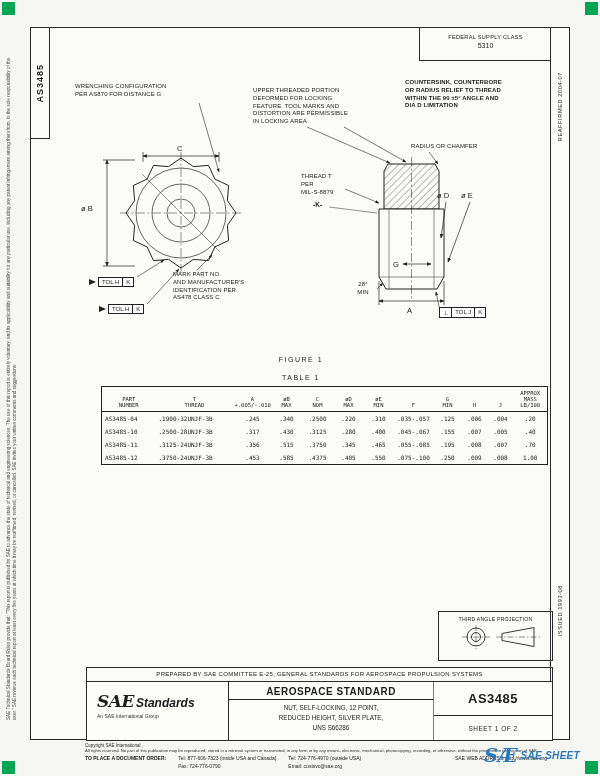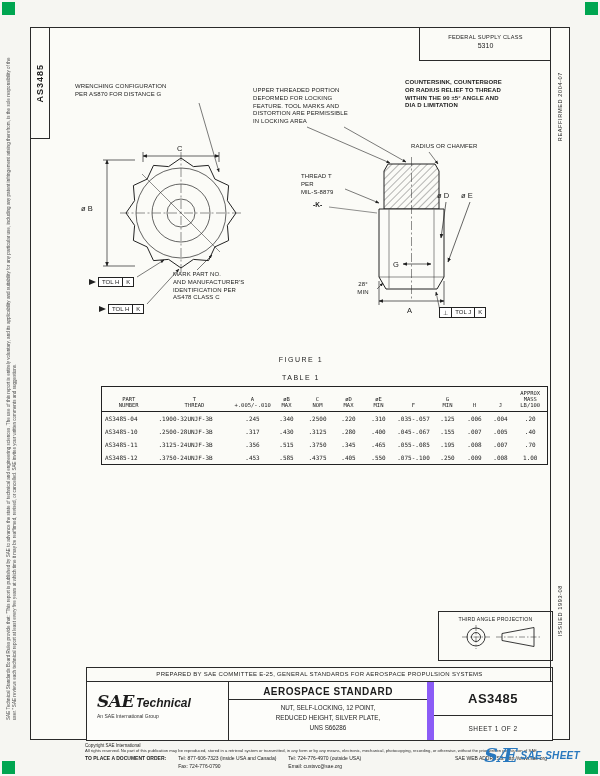--- a/index.html
+++ b/index.html
@@ -73,21 +73,21 @@
 
   .banner{position:absolute;left:55px;top:639px;width:467px;height:14px;box-sizing:border-box;
           border:1px solid #2a2a2a;border-bottom:none;text-align:center;
           font-size:6px;line-height:12px;letter-spacing:0.3px;}
   .titleblock{position:absolute;left:55px;top:653px;width:467px;height:60px;box-sizing:border-box;
               border:1px solid #2a2a2a;display:flex;background:#fdfdfa;}
   .tb-logo{width:142px;border-right:1px solid #2a2a2a;box-sizing:border-box;padding:9px 6px 0 10px;}
   .sae-big{font-family:"DejaVu Serif",serif;font-style:italic;font-weight:900;font-size:17px;letter-spacing:-0.5px;}
   .sae-aero{font-weight:bold;font-style:italic;font-size:12px;margin-left:2px;}
   .logo-sub{font-size:5px;color:#333;margin-top:2px;}
-  .tb-center{flex:1;border-right:7px solid #8b5cf6;box-sizing:border-box;text-align:center;padding-top:4px;}
+  .tb-center{flex:1;border-right:1px solid #8b5cf6;box-sizing:border-box;text-align:center;padding-top:4px;}
   .tb-doctype{font-size:10px;font-weight:bold;letter-spacing:0.5px;}
   .tb-rule{border-top:1px solid #2a2a2a;margin:2px 0 3px 0;}
   .tb-title{font-size:6.3px;line-height:1.55;}
   .tb-num{width:118px;display:flex;flex-direction:column;text-align:center;}
   .tb-number{height:33px;display:flex;align-items:center;justify-content:center;
              font-size:13px;font-weight:bold;letter-spacing:0.5px;border-bottom:1px solid #2a2a2a;}
   .tb-sheet{flex:1;display:flex;align-items:center;justify-content:center;font-size:6.5px;letter-spacing:0.5px;}
 
   .footer{position:absolute;left:85px;top:743px;width:462px;}
   .f-copy{font-size:4.5px;}
@@ -362,21 +362,21 @@
           <polygon points="56,9.5 88,3.5 88,22.5 56,16.5"></polygon>
           <line x1="50" y1="13" x2="94" y2="13" stroke-width="0.5" stroke-dasharray="6 2 1.5 2"></line>
         </g>
       </svg>
     </div>
 
     <div class="banner">PREPARED BY SAE COMMITTEE E-25, GENERAL STANDARDS FOR AEROSPACE PROPULSION SYSTEMS</div>
 
     <div class="titleblock">
       <div class="tb-logo">
-        <span class="sae-big">SAE</span><span class="sae-aero">Technical</span>
+        <span class="sae-big">SAE</span><span class="sae-aero">Standards</span>
         <div class="logo-sub">An SAE International Group</div>
       </div>
       <div class="tb-center">
         <div class="tb-doctype">AEROSPACE STANDARD</div>
         <div class="tb-rule"></div>
         <div class="tb-title pre">NUT, SELF-LOCKING, 12 POINT,
 REDUCED HEIGHT, SILVER PLATE,
 UNS S66286</div>
       </div>
       <div class="tb-num">

